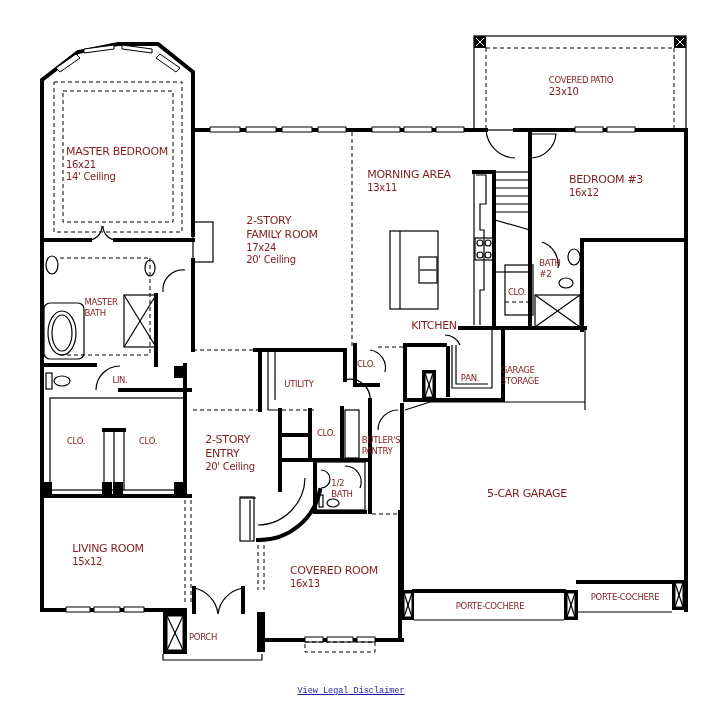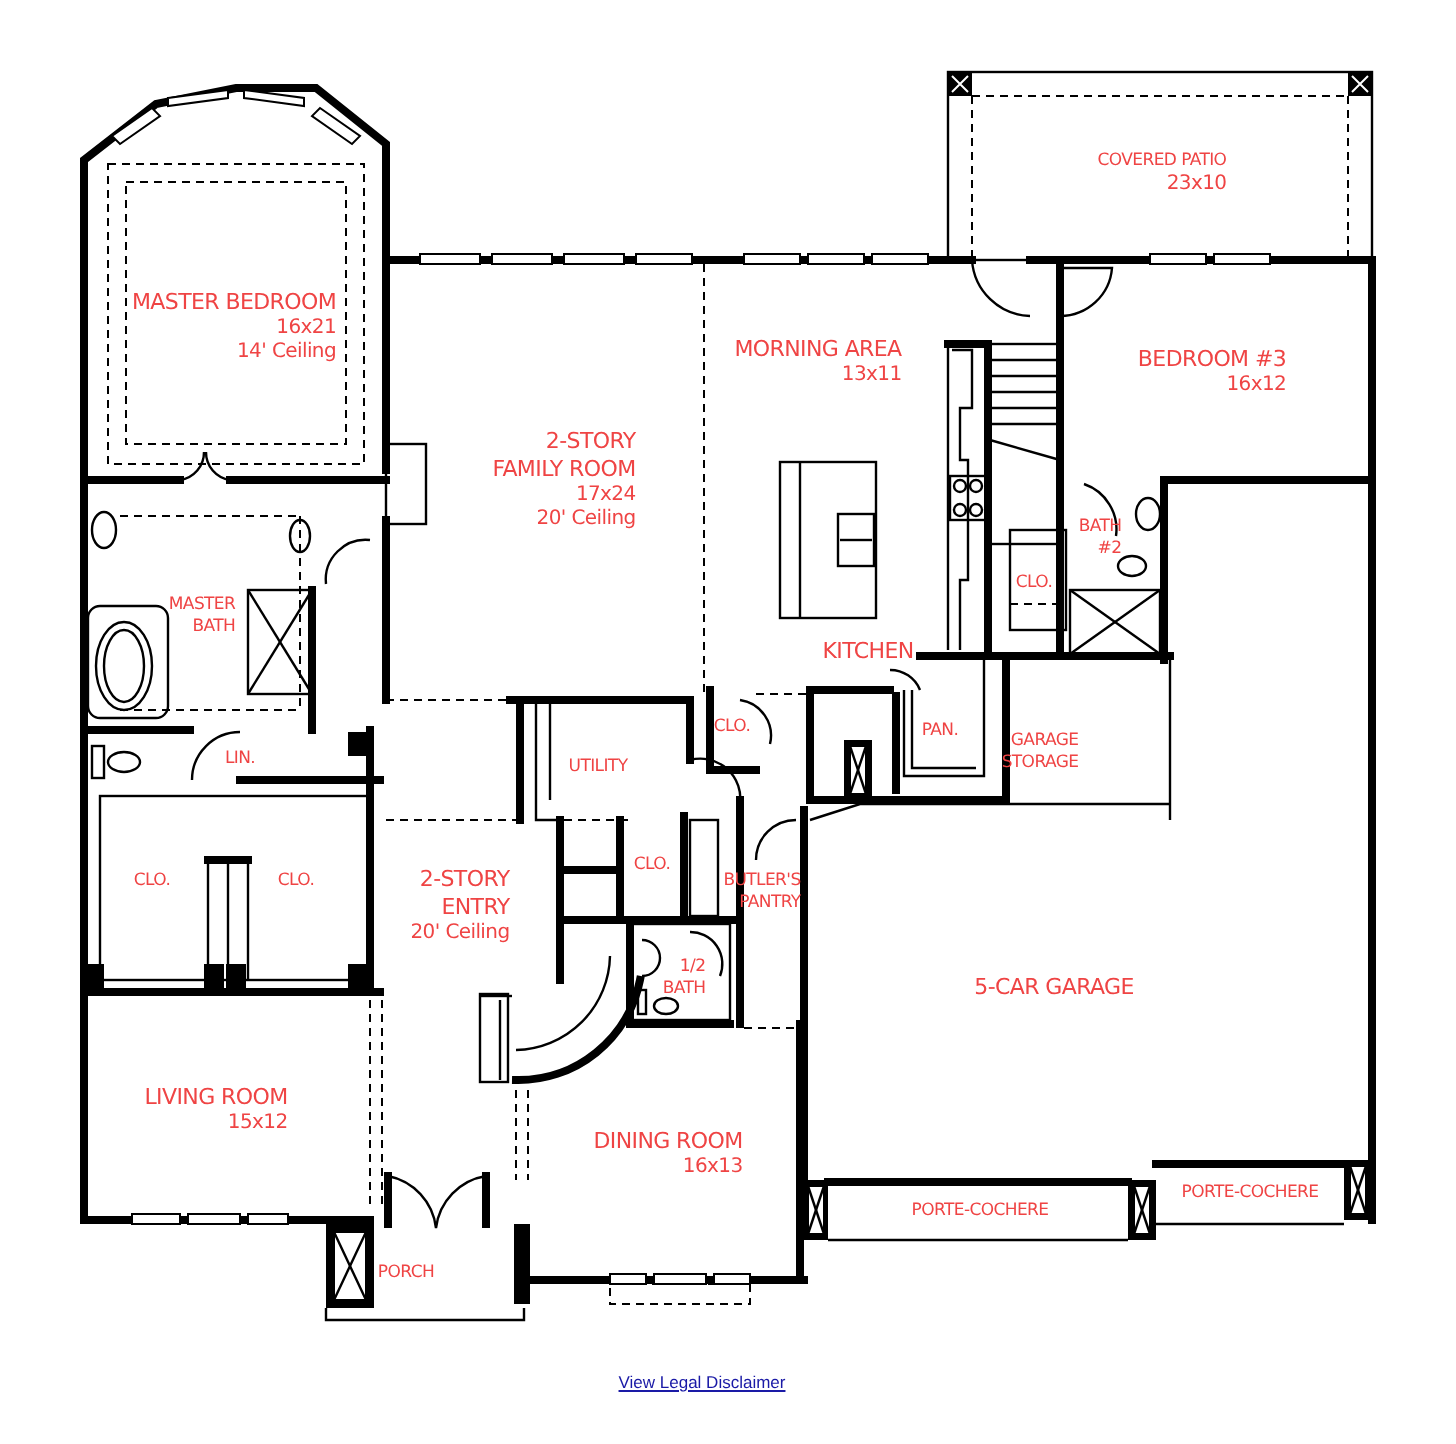--- a/index.html
+++ b/index.html
@@ -4,28 +4,28 @@
 <style>
   html, body { margin: 0; padding: 0; background: #ffffff; }
   body { width: 728px; height: 722px; position: relative; overflow: hidden;
          font-family: "DejaVu Sans", "Liberation Sans", sans-serif; }
   #plan { position: absolute; left: 0; top: 0; width: 728px; height: 722px; }
   .wall { fill: none; stroke: #000; stroke-width: 4; stroke-linecap: square; }
   .thin { fill: none; stroke: #000; stroke-width: 1.2; }
   .dash { fill: none; stroke: #000; stroke-width: 1; stroke-dasharray: 4 3; }
   .win  { fill: #fff; stroke: #000; stroke-width: 1; }
   .solid { fill: #000; }
-  .lbl { position: absolute; transform: translate(-50%, -50%); text-align: right;
-         color: #ef4444; white-space: nowrap; line-height: 1.25; letter-spacing: -0.3px; }
+  .lbl { position: absolute; transform: translate(-50%, -50%); text-align: left;
+         color: #7f1d1d; white-space: nowrap; line-height: 1.25; letter-spacing: -0.3px; }
   .lbl .n { font-size: 11px; display: block; }
   .lbl .d { font-size: 10px; display: block; }
   .lbl.sm .n { font-size: 8.5px; }
   .disclaimer { position: absolute; left: 351px; top: 686px; transform: translateX(-50%);
                 font-size: 8.5px; color: #1a1aa6; text-decoration: underline; cursor: pointer;
-                font-family: Liberation Sans, sans-serif; }
+                font-family: Liberation Mono, monospace; }
 </style>
 </head>
 <body>
 
 <svg id="plan" viewBox="0 0 728 722" xmlns="http://www.w3.org/2000/svg">
 
   <g>
     <polyline class="wall" points="42,605 42,80 78,52 118,44 158,44 193,72 193,130"></polyline>
 
     <polygon class="win" points="56,68 76,54 80,58 60,72"></polygon>
@@ -294,21 +294,21 @@
 </div>
 
 <div class="lbl sm" style="left:326px;top:433px">
   <span class="n">CLO.</span>
 </div>
 
 <div class="lbl sm" style="left:366px;top:364px">
   <span class="n">CLO.</span>
 </div>
 
-<div class="lbl sm" style="left:470px;top:366px">
+<div class="lbl sm" style="left:470px;top:378px">
   <span class="n">PAN.</span>
 </div>
 
 <div class="lbl sm" style="left:517px;top:292px">
   <span class="n">CLO.</span>
 </div>
 
 <div class="lbl sm" style="left:550px;top:269px">
   <span class="n">BATH</span>
   <span class="n">#2</span>
@@ -338,21 +338,21 @@
 <div class="lbl" style="left:527px;top:494px">
   <span class="n">5-CAR GARAGE</span>
 </div>
 
 <div class="lbl" style="left:108px;top:555px">
   <span class="n">LIVING ROOM</span>
   <span class="d">15x12</span>
 </div>
 
 <div class="lbl" style="left:334px;top:577px">
-  <span class="n">DINING ROOM</span>
+  <span class="n">COVERED ROOM</span>
   <span class="d">16x13</span>
 </div>
 
 <div class="lbl sm" style="left:203px;top:637px">
   <span class="n">PORCH</span>
 </div>
 
 <div class="lbl sm" style="left:490px;top:606px">
   <span class="n">PORTE-COCHERE</span>
 </div>

